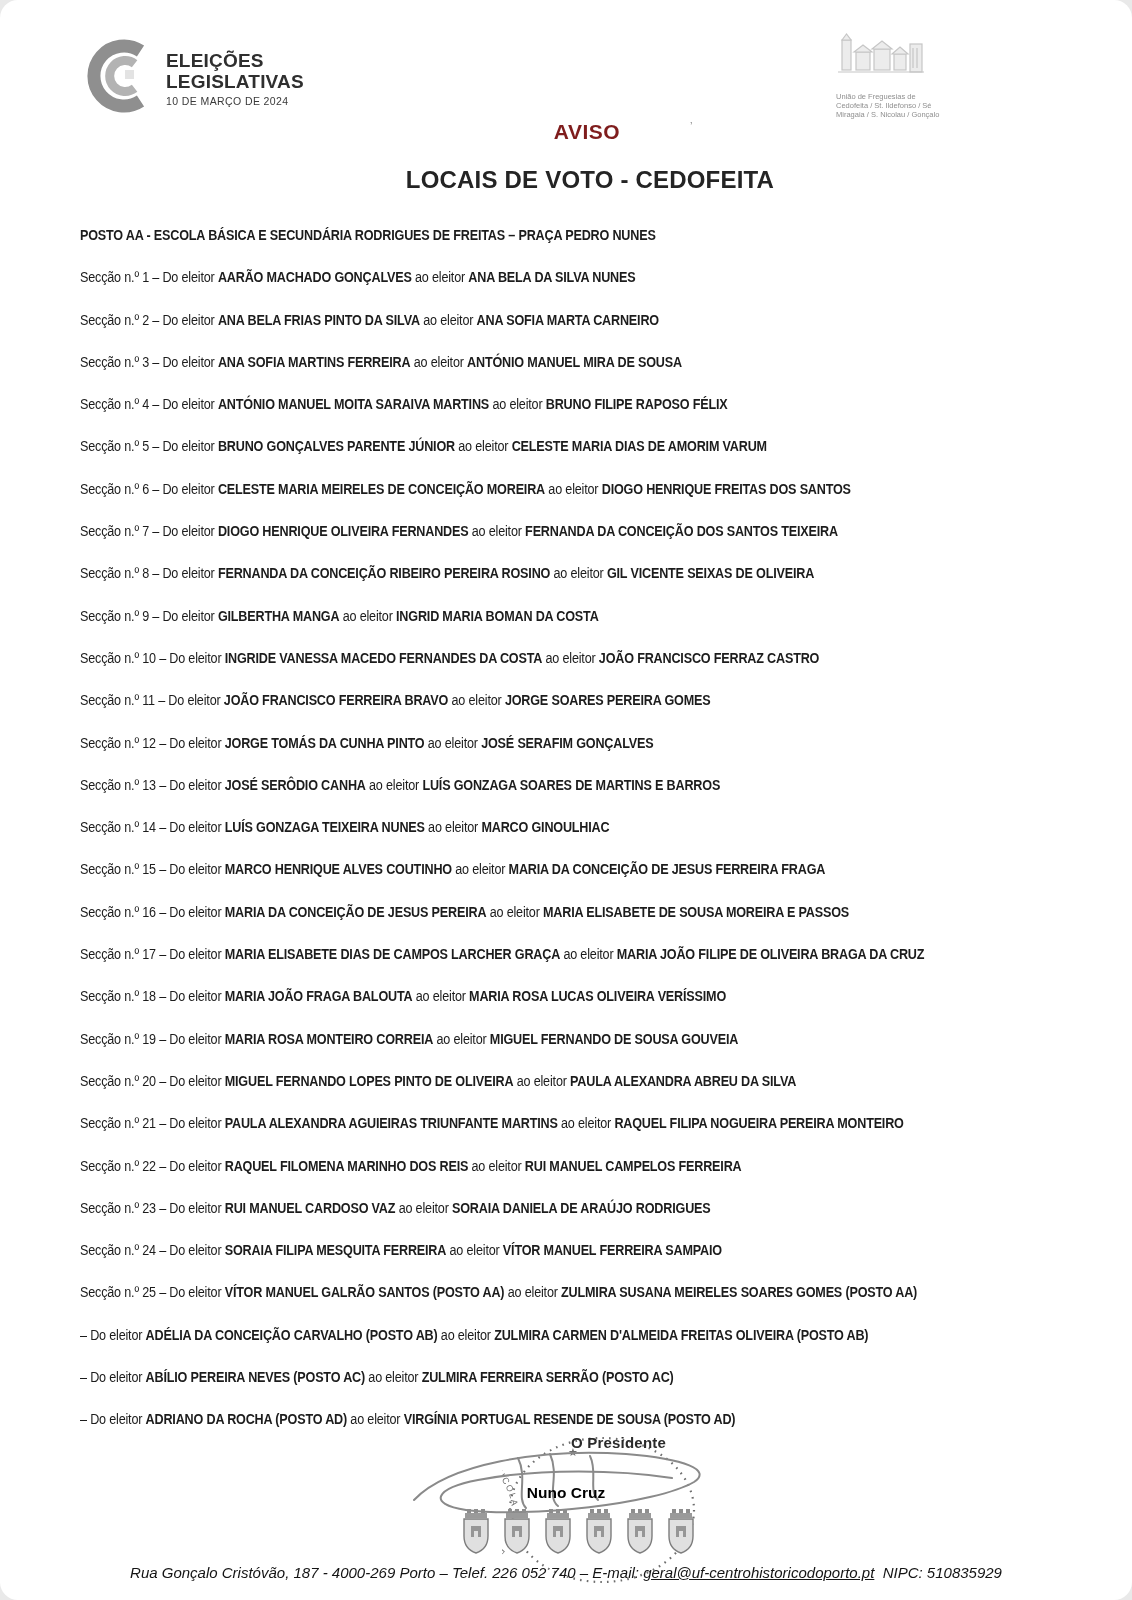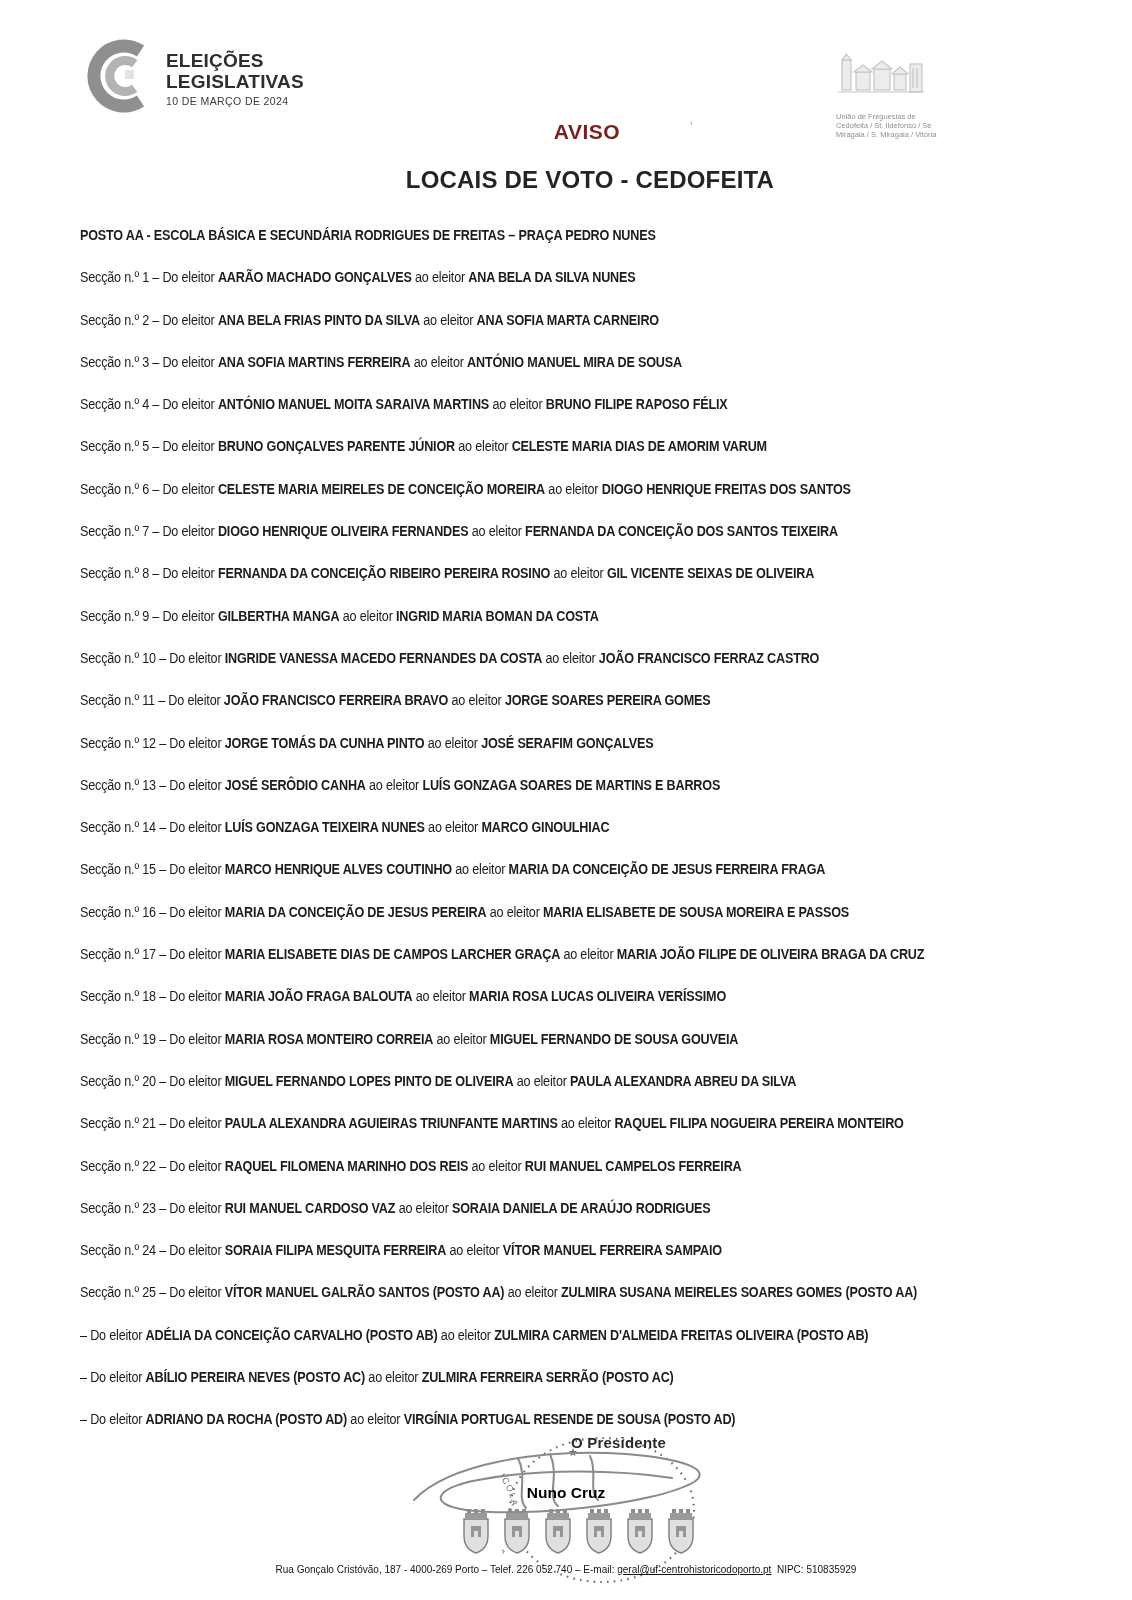--- a/index.html
+++ b/index.html
@@ -1,28 +1,28 @@
 <!DOCTYPE html>
 <html lang="pt"><head>
 <meta charset="utf-8">
 <style>
   html,body { margin:0; padding:0; background:#e9e9e9; }
   .page {
     position:relative; width:1132px; height:1600px; margin:0 auto;
     background:#ffffff; overflow:hidden;
-    font-family:"Liberation Sans", sans-serif; color:#1c1c1c;
+    font-family:"Liberation Sans", sans-serif; color:#1c1c1c;border-radius:18px;
   }
 
   
   .logo { position:absolute; left:84px; top:34px; display:flex; align-items:flex-start; }
   .logo-text { margin-left:4px; margin-top:16px; color:#2f2f2f; }
   .logo-line { font-size:19px; font-weight:700; line-height:21px; letter-spacing:.2px; }
   .logo-date { font-size:10.5px; font-weight:400; letter-spacing:.4px; margin-top:3px; color:#3a3a3a; }
 
-  .emblem { position:absolute; left:830px; top:52px; width:130px; }
+  .emblem { position:absolute; left:830px; top:32px; width:130px; }
   .emblem-caption { font-size:7.5px; line-height:9px; color:#8f8f8f; margin-top:2px; margin-left:6px; }
 
   
   .title    { position:absolute; top:120px; left:0; width:100%; text-align:center;
               font-size:21px; font-weight:700; letter-spacing:.5px; color:#7f1d1d;margin-left:21px; }
   .subtitle { position:absolute; top:166px; left:0; width:100%; text-align:center;
               font-size:24px; font-weight:700; letter-spacing:.2px; color:#242424;margin-left:24px; }
   .scan-mark { position:absolute; left:690px; top:120px; font-size:11px; color:#888; }
 
   
@@ -38,21 +38,21 @@
   .sig-block { position:absolute; left:466px; top:1434px; width:200px; text-align:center; z-index:3; }
   .sig-role { font-size:15px; font-weight:700; color:#2a2a2a; letter-spacing:.2px;text-align:right; }
   .sig-name { font-size:15.5px; font-weight:700; color:#000000; margin-top:33px; }
   .sig-scribble { position:absolute; left:400px; top:1438px; z-index:2; }
   .stamp { position:absolute; left:502px; top:1430px; z-index:1; opacity:.85; }
   .crest-row { position:absolute; top:1508px; left:24px; width:1108px;
                display:flex; justify-content:center; gap:9px; z-index:4; }
 
   
   .footer { position:absolute; top:1564px; left:0; width:100%; text-align:center;
-            font-size:10px; color:#141414; z-index:5; }
+            font-size:15px; color:#141414; z-index:5;font-style:italic; }
   .footer a { color:#141414; text-decoration:underline; }
 </style>
 </head>
 <body>
 
 <div class="page">
 
   <div class="logo">
     <svg width="78" height="82" viewBox="0 0 78 82">
       <path d="M 56.5,17.0 A 30,30 0 1 0 56.5,67.0" fill="none" stroke="#8f8f8f" stroke-width="13"></path>
@@ -79,21 +79,21 @@
         <polygon points="62,22 70,15 78,22"></polygon>
         <rect x="80" y="12" width="12" height="28"></rect>
         <line x1="83" y1="16" x2="83" y2="36"></line>
         <line x1="87" y1="16" x2="87" y2="36"></line>
         <line x1="8" y1="40" x2="94" y2="40" fill="none"></line>
       </g>
     </svg>
     <div class="emblem-caption">
       <div>União de Freguesias de</div>
       <div>Cedofeita / St. Ildefonso / Sé</div>
-      <div>Miragaia / S. Miragaia / Vitória</div>
+      <div>Miragaia / S. Nicolau / Gonçalo</div>
     </div>
   </div>
 
   <div class="title">AVISO</div>
   <div class="scan-mark">’</div>
   <div class="subtitle">LOCAIS DE VOTO - CEDOFEITA</div>
 
   <div class="doc-list">
     <div class="row heading">POSTO AA - ESCOLA BÁSICA E SECUNDÁRIA RODRIGUES DE FREITAS – PRAÇA PEDRO NUNES</div>
 

